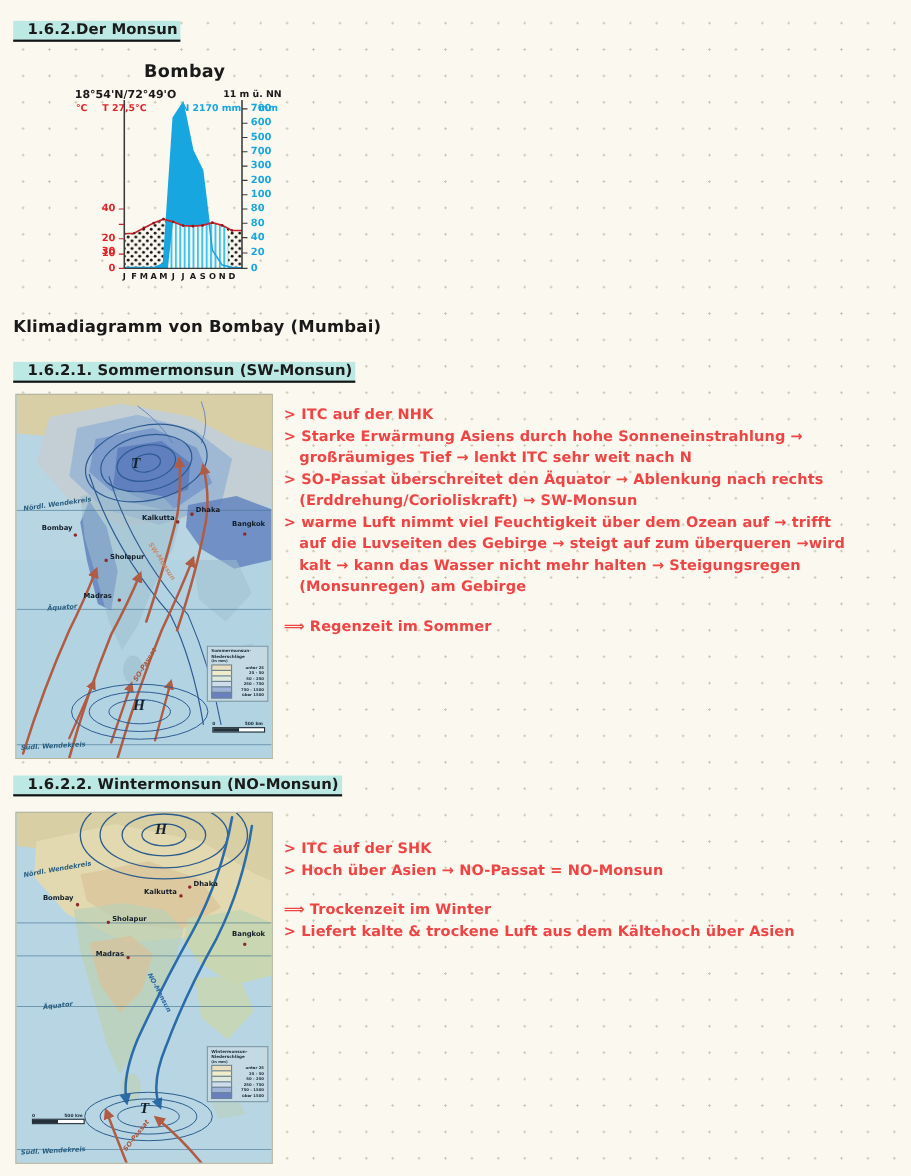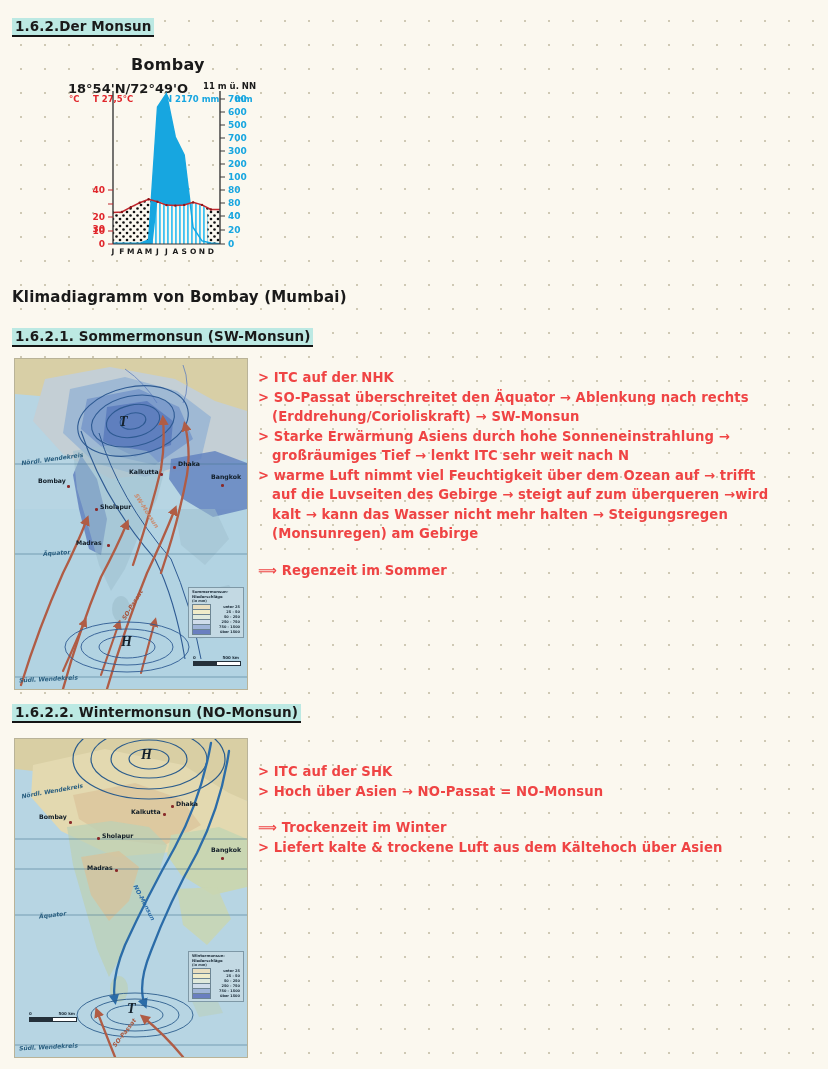--- a/index.html
+++ b/index.html
@@ -17,40 +17,40 @@
     background-image:radial-gradient(circle, #cfc9b4 1.1px, transparent 1.2px);
     background-size:24px 24px;
     background-position:9px 9px;
   }
   #sheet{position:absolute;inset:0;}
 
   .hl{
     display:inline-block;
     background:#bce9e3;
     border-bottom:2px solid #141414;
-    padding:0 3px 1px 3px;
+    padding:0 3px 1px 13px;
     font-size:13.5px;
     font-weight:700;
     letter-spacing:.1px;
     line-height:16px;
     white-space:nowrap;
   }
   #h-main{position:absolute;left:12px;top:16px;}
   #h-sum{position:absolute;left:12px;top:326px;}
   #h-win{position:absolute;left:12px;top:702px;}
 
   
   #climate{position:absolute;left:55px;top:55px;width:210px;height:235px;}
   #cd-title{
     position:absolute;left:76px;top:0px;
     font-size:16px;font-weight:700;letter-spacing:.3px;
   }
   #cd-coords{
     position:absolute;left:13px;top:26px;
-    font-size:13px;font-weight:700;white-space:nowrap;
+    font-size:10px;font-weight:700;white-space:nowrap;
   }
   #cd-alt{
     position:absolute;left:148px;top:26px;
     font-size:8.5px;font-weight:700;white-space:nowrap;
   }
   #cd-tunit{
     position:absolute;left:14px;top:39px;
     font-size:8.5px;font-weight:700;color:#e0262b;
   }
   #cd-tmean{
@@ -401,24 +401,24 @@
       <div class="scalerow">
         <span>0</span>
         <span>500 km</span>
       </div>
       <div class="bar"></div>
     </div>
   </div>
 
   <div class="notes" id="notes-summer">
     <div class="nline">&gt; ITC auf der NHK</div>
+    <div class="nline">&gt; Starke Erwärmung Asiens durch hohe Sonneneinstrahlung →
+   großräumiges Tief → lenkt ITC sehr weit nach N</div>
     <div class="nline">&gt; SO-Passat überschreitet den Äquator → Ablenkung nach rechts
    (Erddrehung/Corioliskraft) → SW-Monsun</div>
-    <div class="nline">&gt; Starke Erwärmung Asiens durch hohe Sonneneinstrahlung →
-   großräumiges Tief → lenkt ITC sehr weit nach N</div>
     <div class="nline">&gt; warme Luft nimmt viel Feuchtigkeit über dem Ozean auf → trifft
    auf die Luvseiten des Gebirge → steigt auf zum überqueren →wird
    kalt → kann das Wasser nicht mehr halten → Steigungsregen
    (Monsunregen) am Gebirge</div>
     <div class="nline concl">⟹ Regenzeit im Sommer</div>
   </div>
 
   <div id="h-win">
     <span class="hl">1.6.2.2. Wintermonsun (NO-Monsun)</span>
   </div>

